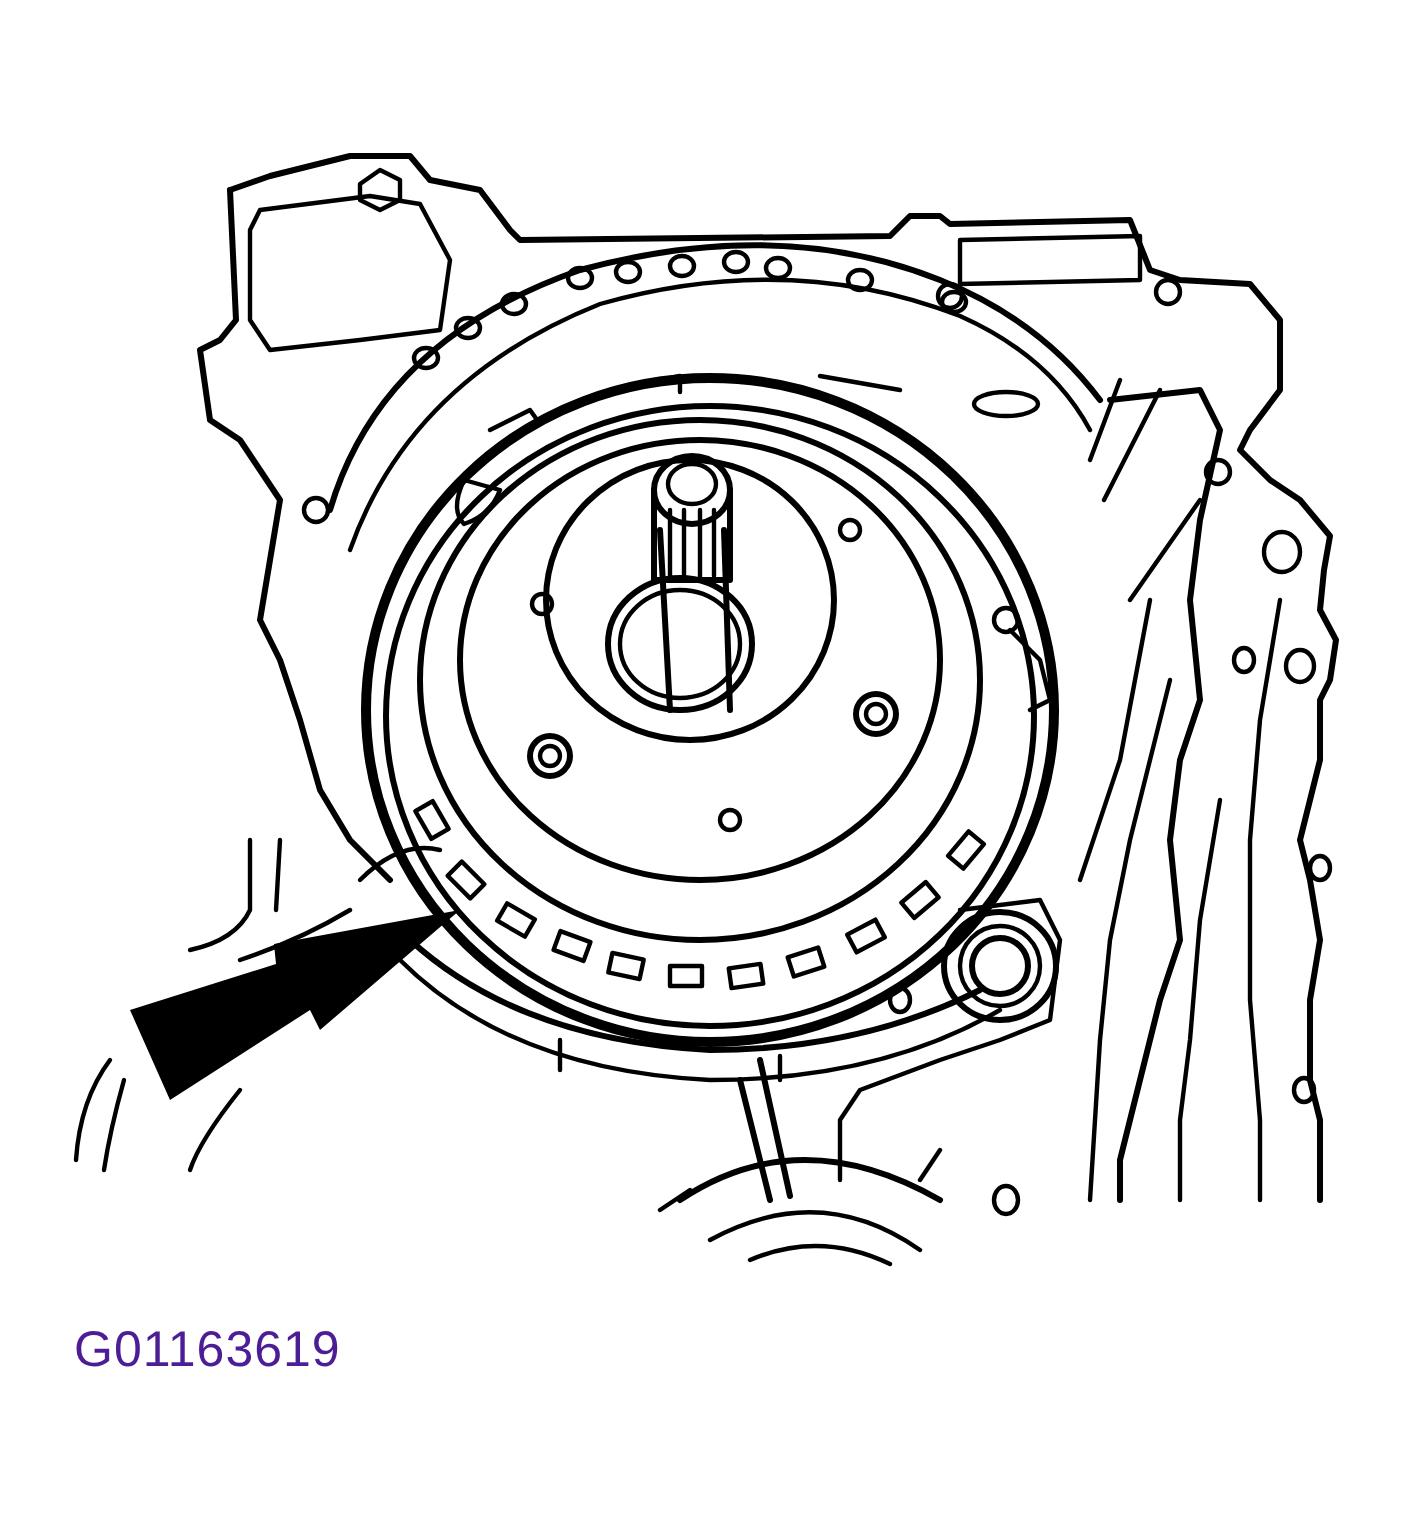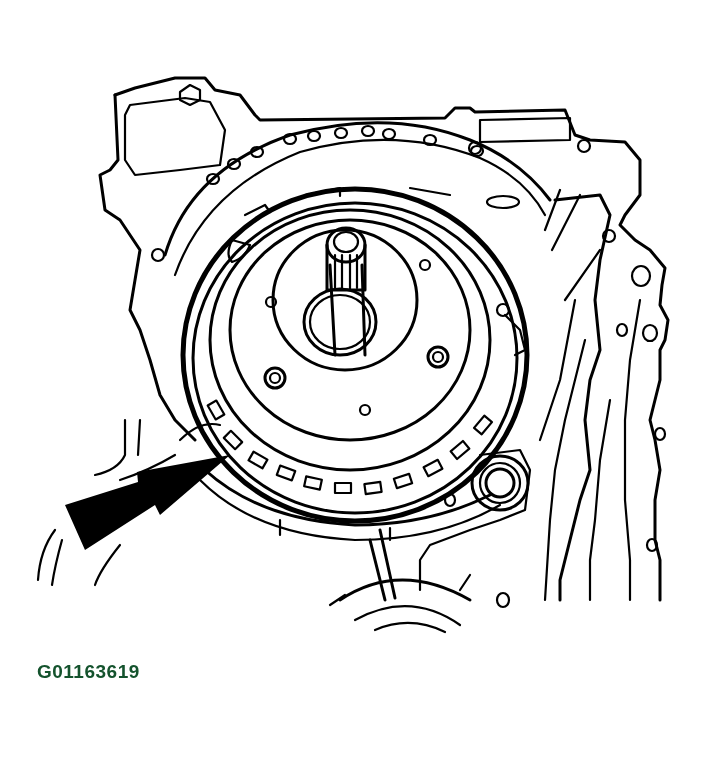--- a/index.html
+++ b/index.html
@@ -5,22 +5,22 @@
   html, body { margin: 0; padding: 0; background: #ffffff; }
   body { width: 714px; height: 759px; position: relative; overflow: hidden; }
   #drawing { position: absolute; left: 0; top: 0; width: 714px; height: 640px; }
   #drawing svg { width: 714px; height: 640px; display: block; }
   .ln { fill: none; stroke: #000; stroke-width: 3; stroke-linecap: round; stroke-linejoin: round; }
   .thin { fill: none; stroke: #000; stroke-width: 2.2; stroke-linecap: round; stroke-linejoin: round; }
   .heavy { fill: none; stroke: #000; stroke-width: 5; }
   .fillb { fill: #000; stroke: none; }
   #caption {
     position: absolute; left: 37px; top: 661px;
-    font-family: "Liberation Sans", sans-serif; font-size: 19px; font-weight: bold;
-    color: #14532d; letter-spacing: 0.5px;
+    font-family: "Liberation Sans", sans-serif; font-size: 25px; font-weight: normal;
+    color: #4c1d95; letter-spacing: 0.5px;
   }
 </style>
 </head>
 <body>
 
 <div id="drawing">
   <svg viewBox="0 0 714 640" xmlns="http://www.w3.org/2000/svg">
 
     <g>
       <path class="ln" d="M115,95 L135,88 L175,78 L205,78 L215,90 L240,95 L255,115 L260,120 L445,118 L455,108 L470,108 L475,112 L565,110 L575,135 L590,140 L625,142 L640,160 L640,195 L625,215 L620,225 L635,240 L650,250 L665,268 L662,285 L660,305 L668,320 L665,340 L660,350 L660,380 L655,400 L650,420 L655,440 L660,470 L655,500 L655,540 L660,560 L660,600"></path>

